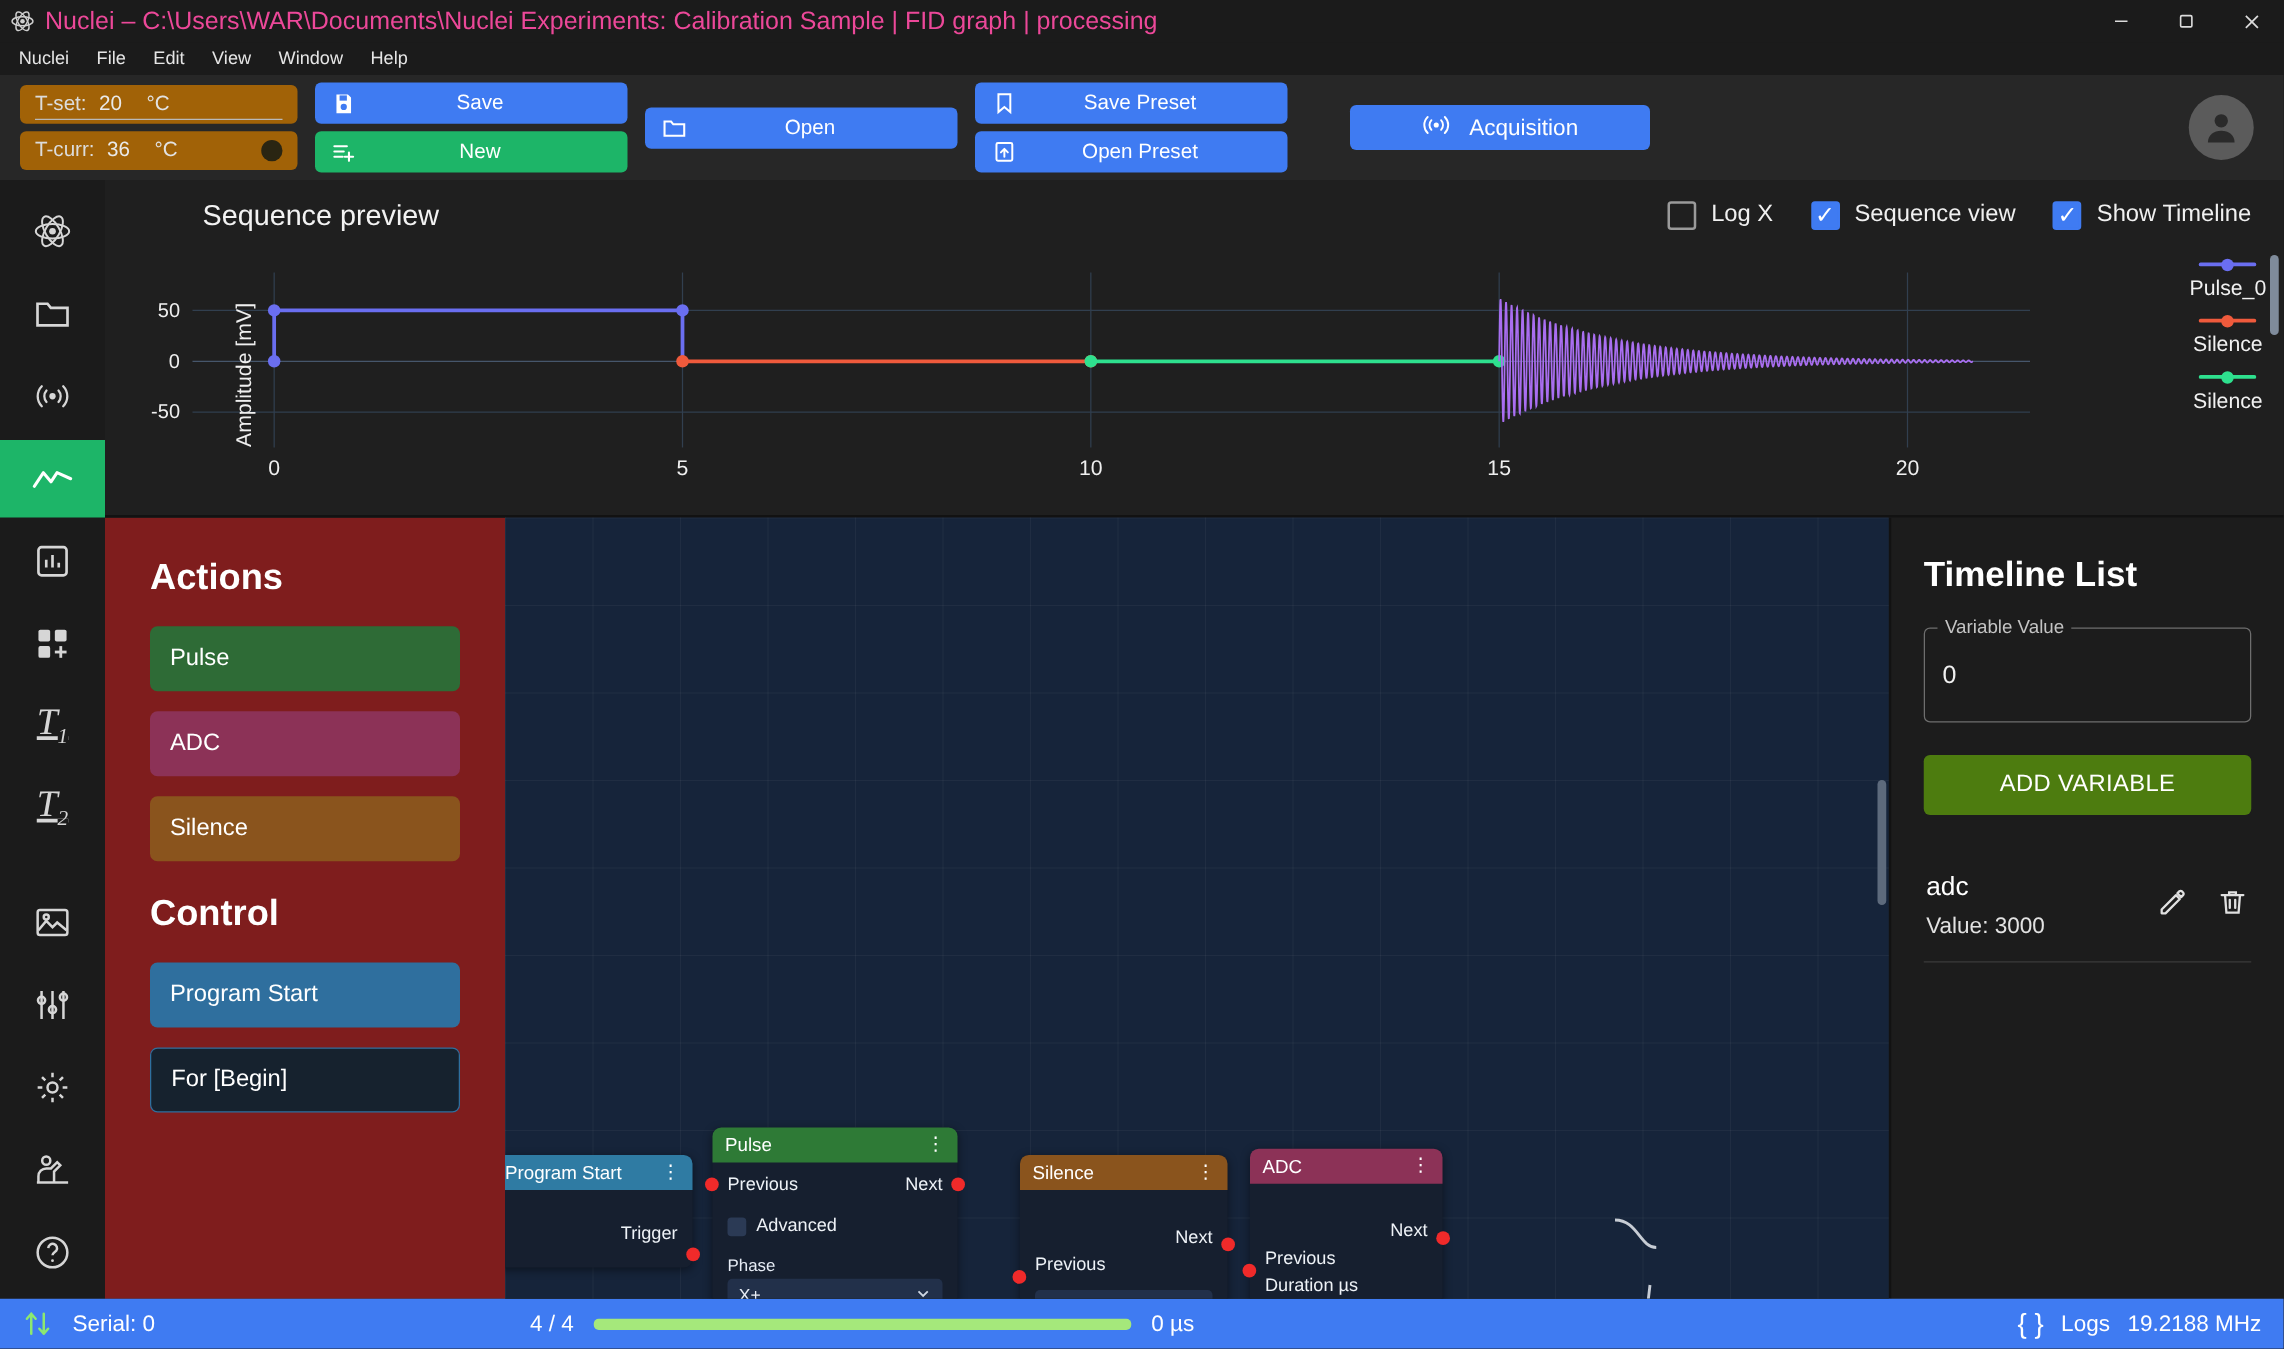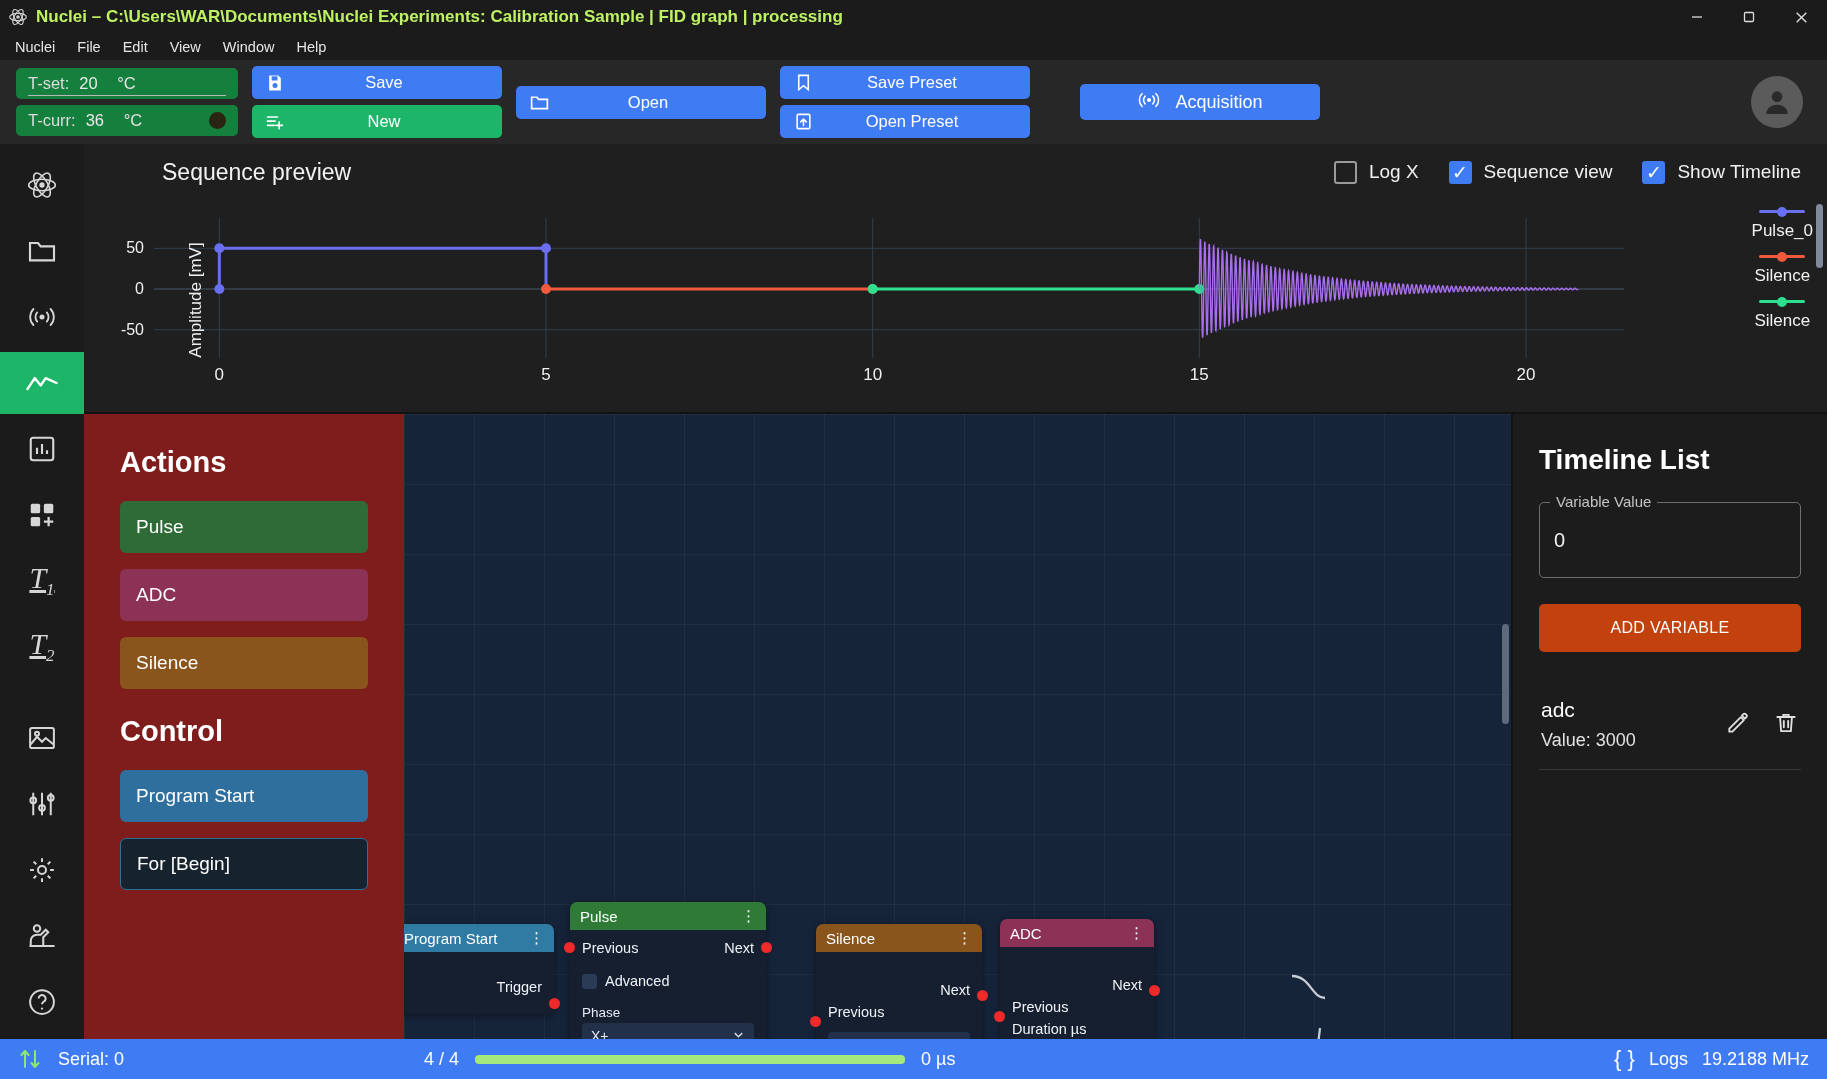--- a/index.html
+++ b/index.html
@@ -11,21 +11,21 @@
     color: #e8e8e8;
   }
   #app { position: relative; width: 1827px; height: 1079px; display: flex; flex-direction: column; }
 
   
   .titlebar {
     height: 34px; background: #1b1b1b; display: flex; align-items: center;
     flex: 0 0 34px; padding-left: 8px;
   }
   .titlebar .app-icon { width: 20px; height: 20px; margin-right: 8px; flex: 0 0 20px; }
-  .titlebar .title-text { font-size: 17px; color: #bef264; white-space: nowrap; font-weight: bold; }
+  .titlebar .title-text { font-size: 20px; color: #ec4899; white-space: nowrap; }
   .win-controls { margin-left: auto; display: flex; height: 34px; }
   .win-btn {
     width: 52px; height: 34px; display: flex; align-items: center; justify-content: center;
     color: #dcdcdc;
   }
 
   
   .menubar {
     height: 26px; flex: 0 0 26px; background: #1b1b1b; display: flex;
     align-items: center; padding-left: 6px; gap: 4px;
@@ -34,21 +34,21 @@
     font-size: 14.5px; color: #e6e6e6; padding: 3px 9px; border-radius: 3px;
   }
 
   
   .toolbar {
     height: 84px; flex: 0 0 84px; background: #272727;
     display: flex; align-items: center; padding: 0 16px; gap: 14px;
   }
   .temp-block { display: flex; flex-direction: column; gap: 6px; width: 222px; }
   .temp-row {
-    background: #15803d; border-radius: 5px; height: 31px;
+    background: #a16207; border-radius: 5px; height: 31px;
     display: flex; align-items: center; padding: 0 12px; gap: 10px;
     font-size: 16.5px; color: #e9e9e9; position: relative;
   }
   .temp-row .lbl { color: #dcdcdc; }
   .temp-row .val { min-width: 28px; }
   .temp-row .unit { color: #e2e2e2; }
   .temp-row.underlined::after {
     content: ""; position: absolute; left: 12px; right: 12px; bottom: 3px;
     height: 1.5px; background: #b9b9b9;
   }
@@ -211,22 +211,22 @@
   .var-field {
     position: relative; height: 76px; border: 1px solid #6e6e6e; border-radius: 5px;
     display: flex; align-items: center; padding: 0 14px; font-size: 20px; color: #f0f0f0;
     margin-bottom: 26px;
   }
   .var-field .legend-lbl {
     position: absolute; top: -10px; left: 10px; background: #1c1c1c; padding: 0 6px;
     font-size: 15px; color: #c4c4c4;
   }
   .add-var {
-    height: 48px; background: #c2410c; border-radius: 5px; color: #fff;
-    display: flex; align-items: center; justify-content: center; font-size: 16px;
+    height: 48px; background: #4d7c0f; border-radius: 5px; color: #fff;
+    display: flex; align-items: center; justify-content: center; font-size: 19px;
     letter-spacing: .3px; margin-bottom: 40px; text-align: center;
   }
   .var-row { display: flex; align-items: center; padding: 6px 2px 18px; border-bottom: 1px solid #3a3a3a; }
   .var-row .vinfo { display: flex; flex-direction: column; gap: 8px; }
   .var-row .vname { font-size: 21px; color: #fff; }
   .var-row .vval { font-size: 18px; color: #e2e2e2; }
   .var-row .vacts { margin-left: auto; display: flex; gap: 22px; color: #dedede; }
 
   
   .statusbar {

